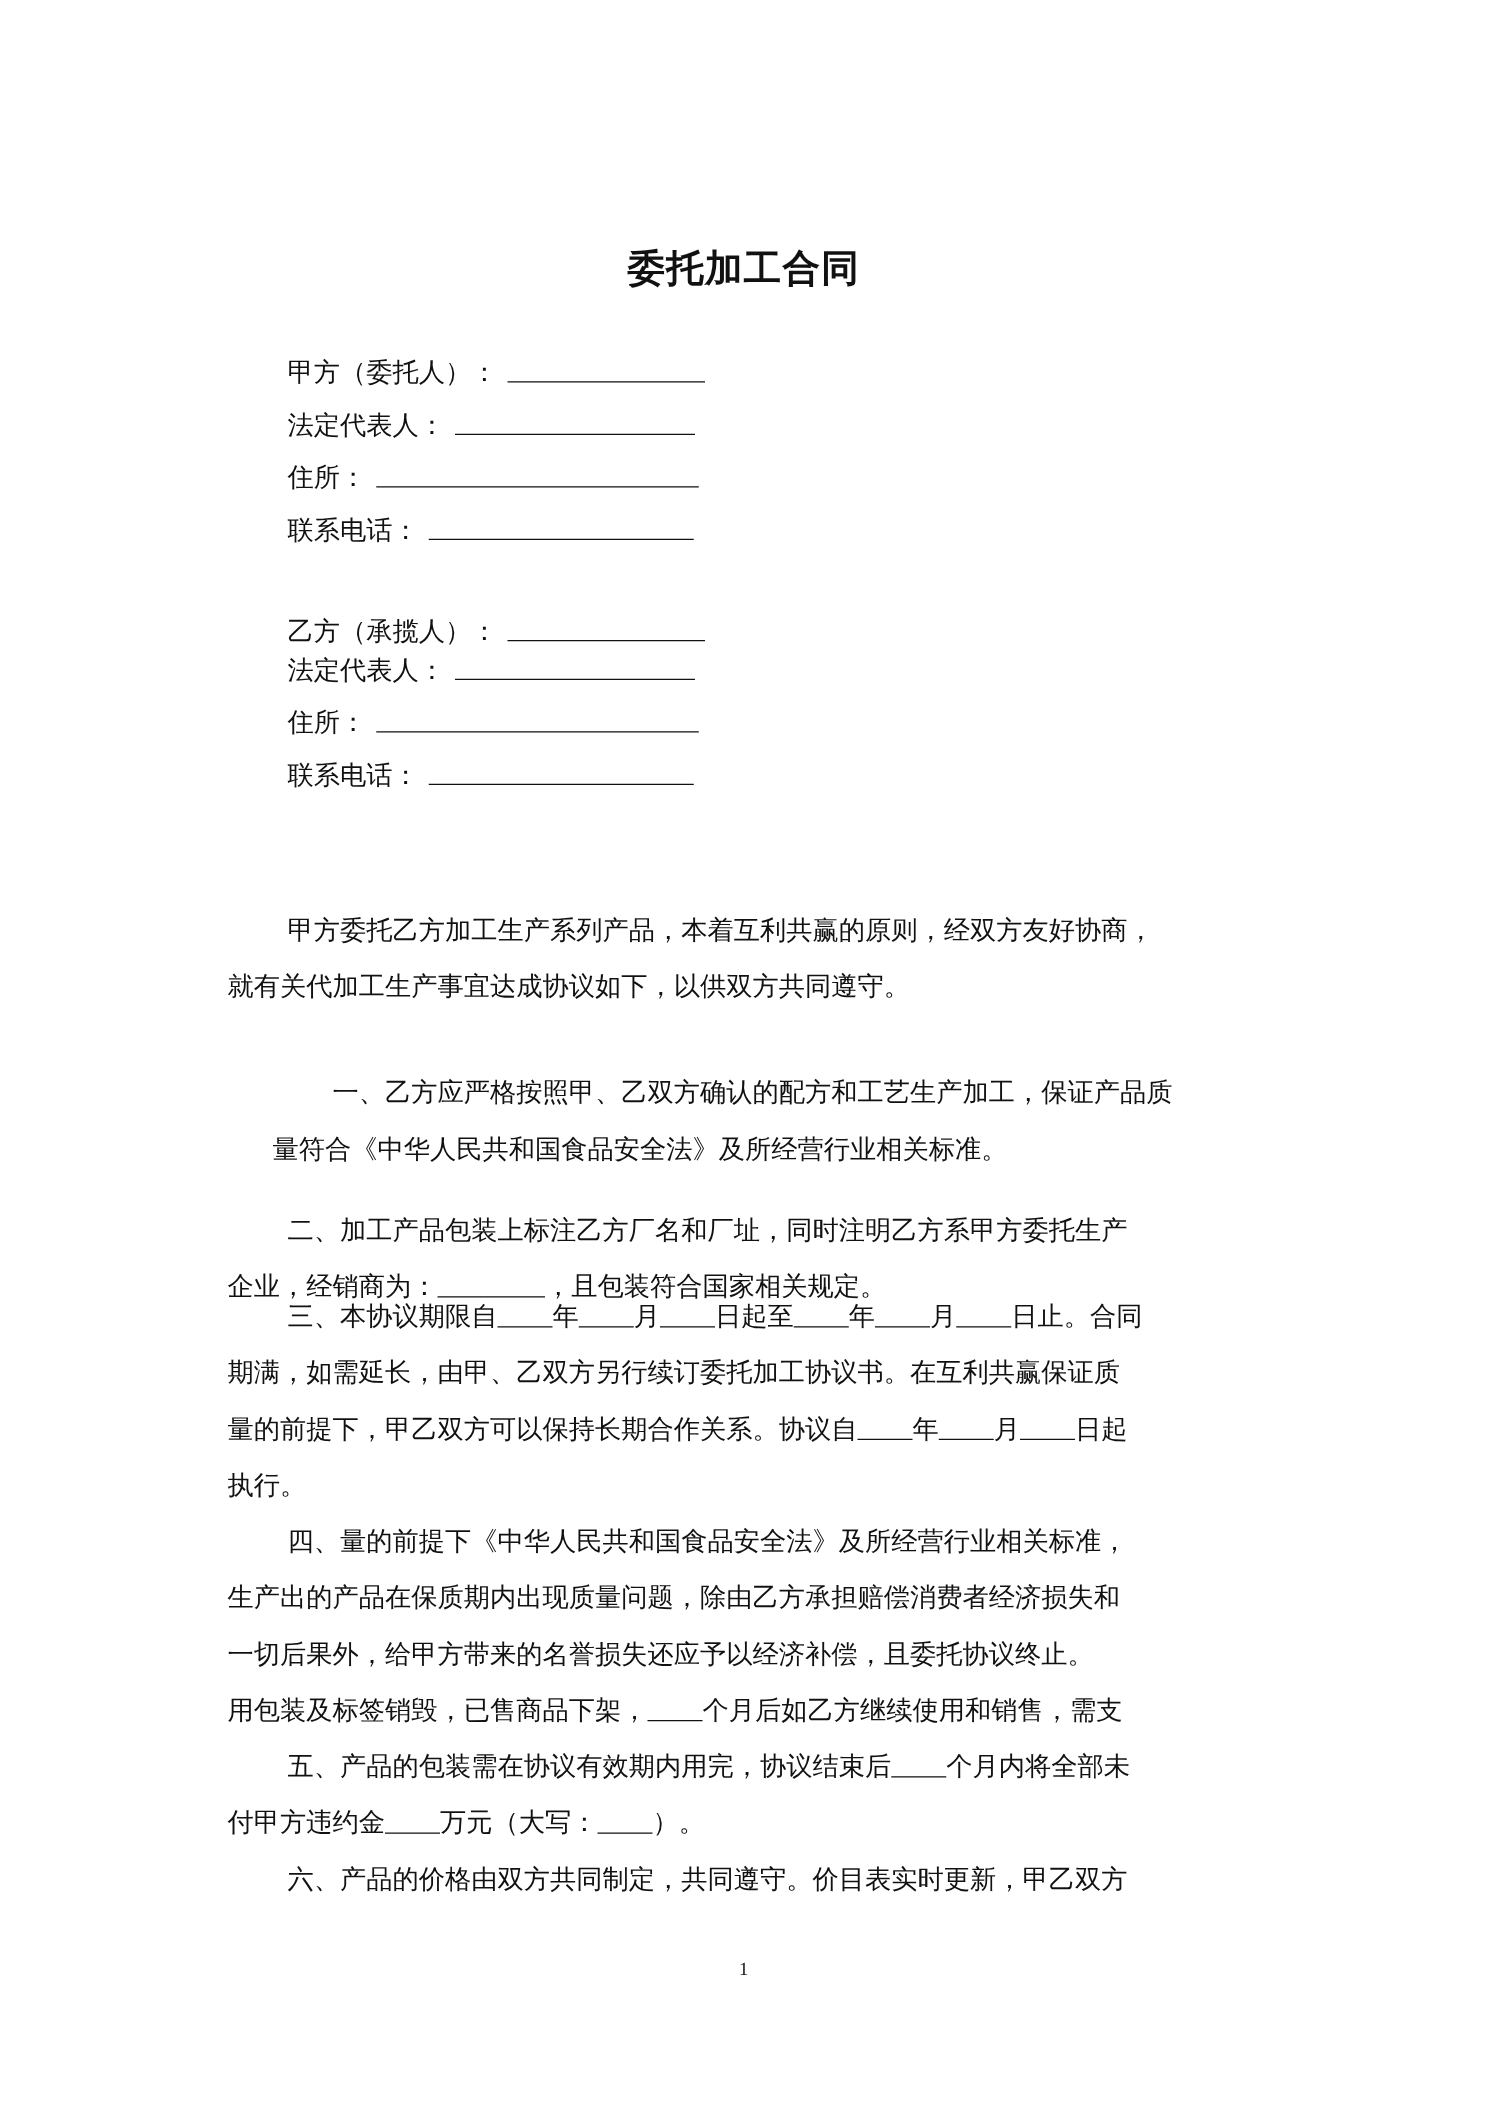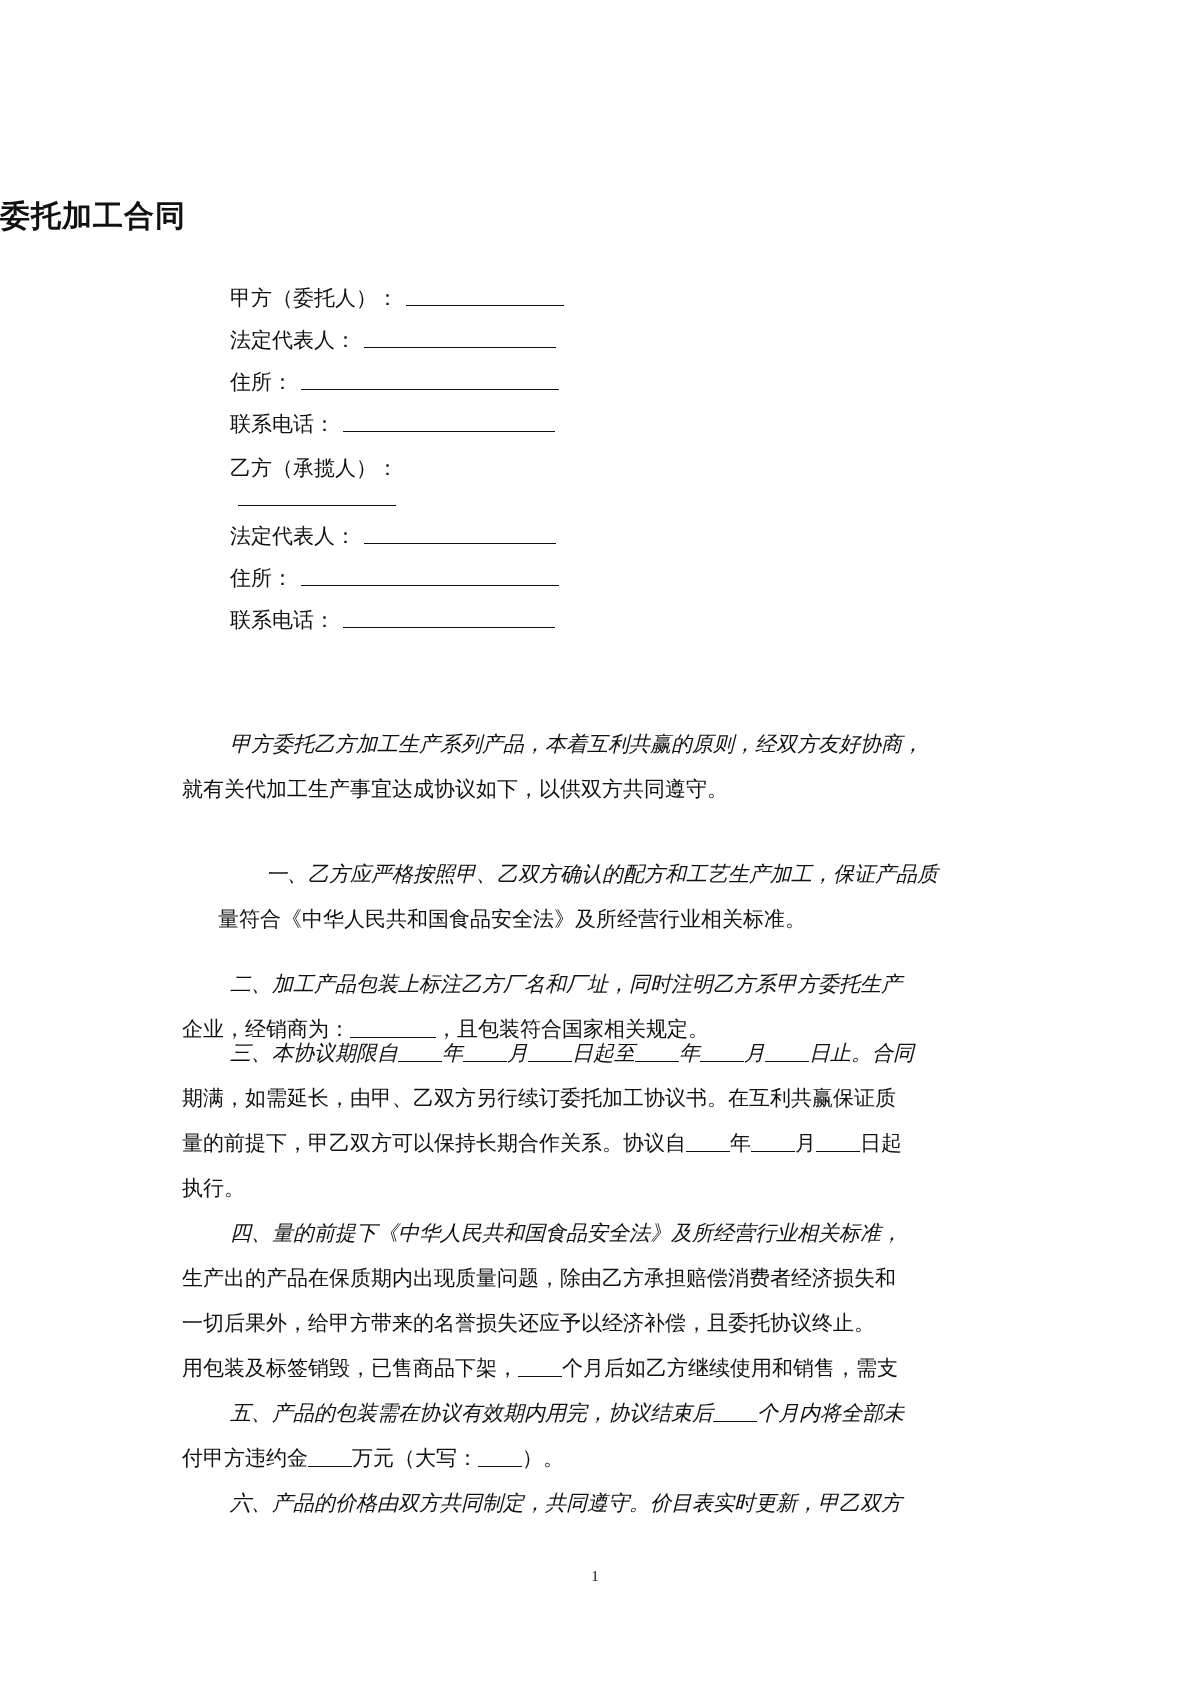--- a/index.html
+++ b/index.html
@@ -19,20 +19,21 @@
       position: absolute;
       left: 0; top: 0;
       width: 1190px;
       height: 1683px;
     }
     .title {
       position: absolute;
       left: 0;
       width: 1190px;
       top: 196px;
+      text-align: center;
       font-size: 30px;
       font-weight: bold;
       letter-spacing: 1px;
       line-height: 40px;
     }
     .party-line {
       position: absolute;
       left: 230px;
       font-size: 21px;
       line-height: 30px;
@@ -53,21 +54,21 @@
       width: 840px;
       font-size: 21px;
       line-height: 45px;
       text-align: justify;
     }
     .para .line {
       display: block;
       white-space: nowrap;
       height: 45px;
     }
-    .indent { padding-left: 48px; font-style: italic; }
+    .indent { padding-left: 48px; }
     .ib {
       display: inline-block;
       border-bottom: 1.5px solid #111;
       height: 20px;
       vertical-align: -2px;
     }
     .page-num {
       position: absolute;
       left: 0;
       width: 1190px;
@@ -94,21 +95,21 @@
   </div>
   <div class="party-line" style="top:367px;">
     <span>住所：</span>
     <span class="blank" style="width:258px;"></span>
   </div>
   <div class="party-line" style="top:409px;">
     <span>联系电话：</span>
     <span class="blank" style="width:212px;"></span>
   </div>
 
-  <div class="party-line" style="top:453px;flex-direction:column;">
+  <div class="party-line" style="top:490px;">
     <span>乙方（承揽人）：</span>
     <span class="blank" style="width:158px;"></span>
   </div>
   <div class="party-line" style="top:521px;">
     <span>法定代表人：</span>
     <span class="blank" style="width:192px;"></span>
   </div>
   <div class="party-line" style="top:563px;">
     <span>住所：</span>
     <span class="blank" style="width:258px;"></span>

